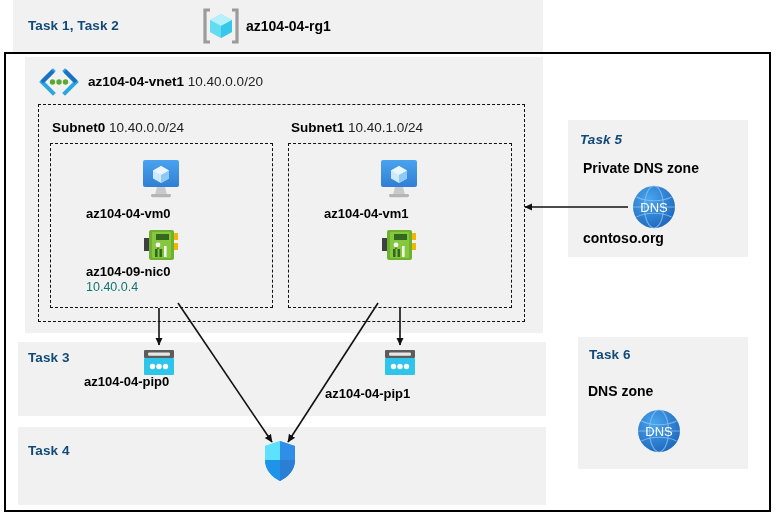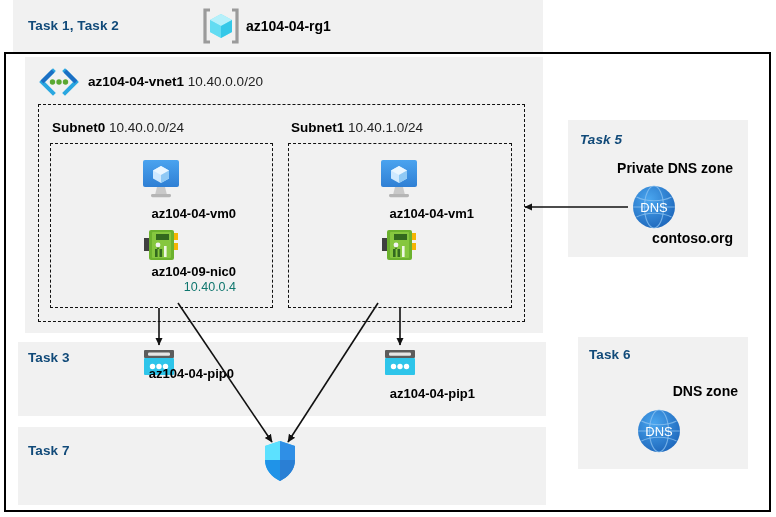--- a/index.html
+++ b/index.html
@@ -15,21 +15,21 @@
   
   .panel{position:absolute;background:#f1f1f1;box-sizing:border-box;}
 
   .task-label{position:absolute;color:#114a79;font-weight:bold;font-size:13.5px;
       letter-spacing:.1px;white-space:nowrap;text-align:center;}
 
   
   .dashed{position:absolute;box-sizing:border-box;
       border:1.6px dashed #111111;background:transparent;}
 
-  .caption{position:absolute;text-align:right;white-space:nowrap;
+  .caption{position:absolute;text-align:left;white-space:nowrap;
       color:#000000;font-size:13px;font-weight:bold;}
   .caption .sub{display:block;font-weight:normal;color:#0f766e;font-size:12.5px;
       margin-top:1px;}
   .hdr{position:absolute;white-space:nowrap;font-size:13.5px;color:#000000;}
   .hdr b{font-weight:bold;}
   .hdr span.plain{font-weight:normal;color:#222;}
 
   .icon{position:absolute;}
 
   
@@ -178,38 +178,38 @@
     <svg width="38" height="34" viewBox="0 0 38 34">
       <rect x="4" y="2" width="30" height="8" rx="1" fill="#5c5c5c"></rect>
       <rect x="8" y="4.5" width="22" height="3.2" rx="1.2" fill="#e6e6e6"></rect>
       <rect x="4" y="10" width="30" height="17" rx="1" fill="#2ec5ea"></rect>
       <circle cx="12.5" cy="18.5" r="2.7" fill="#ffffff"></circle>
       <circle cx="19" cy="18.5" r="2.7" fill="#ffffff"></circle>
       <circle cx="25.5" cy="18.5" r="2.7" fill="#ffffff"></circle>
     </svg>
   </div>
 
-  <div class="caption" style="left:84px;top:366px;width:150px;">az104-04-pip0</div>
+  <div class="caption" style="left:84px;top:374px;width:150px;">az104-04-pip0</div>
 
   <div class="icon" style="left:381px;top:348px;width:38px;height:34px;">
     <svg width="38" height="34" viewBox="0 0 38 34">
       <rect x="4" y="2" width="30" height="8" rx="1" fill="#5c5c5c"></rect>
       <rect x="8" y="4.5" width="22" height="3.2" rx="1.2" fill="#e6e6e6"></rect>
       <rect x="4" y="10" width="30" height="17" rx="1" fill="#2ec5ea"></rect>
       <circle cx="12.5" cy="18.5" r="2.7" fill="#ffffff"></circle>
       <circle cx="19" cy="18.5" r="2.7" fill="#ffffff"></circle>
       <circle cx="25.5" cy="18.5" r="2.7" fill="#ffffff"></circle>
     </svg>
   </div>
 
   <div class="caption" style="left:325px;top:386px;width:150px;">az104-04-pip1</div>
 
   <div class="panel" style="left:18px;top:427px;width:528px;height:78px;"></div>
 
-  <div class="task-label" style="left:28px;top:443px;">Task 7</div>
+  <div class="task-label" style="left:28px;top:443px;">Task 4</div>
 
   <div class="icon" style="left:262px;top:440px;width:36px;height:42px;">
     <svg width="36" height="42" viewBox="0 0 36 42">
       <defs>
         <linearGradient id="shg" x1="0" y1="0" x2="1" y2="1">
           <stop offset="0" stop-color="#4ddcff"></stop>
             <stop offset="1" stop-color="#1f7fe0"></stop>
         </linearGradient>
       </defs>
       <path d="M18 1 L33 6 L33 20 C33 30 26 37 18 41 C10 37 3 30 3 20 L3 6 Z" fill="url(#shg)"></path>

